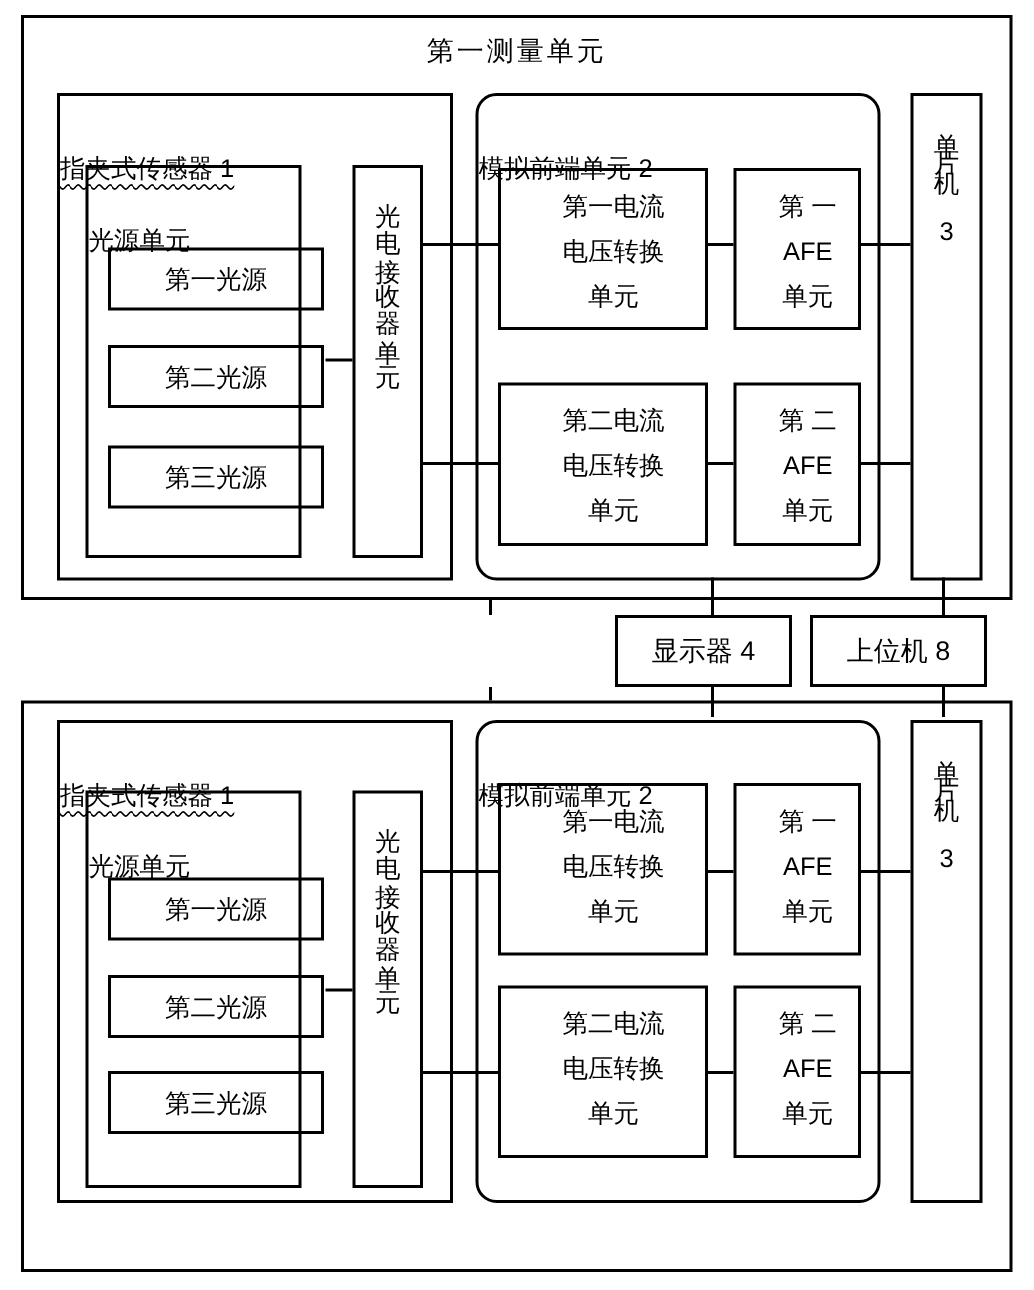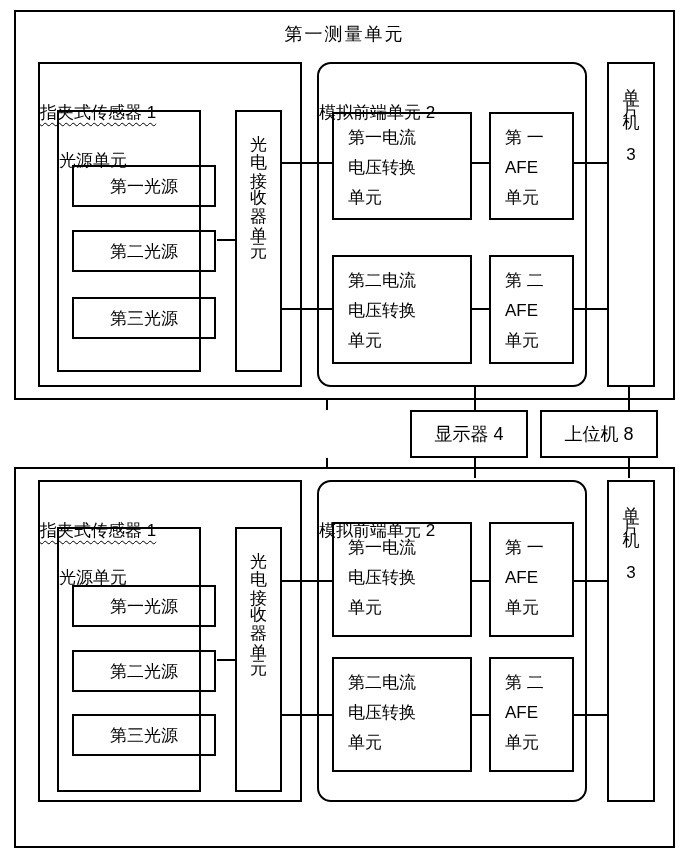--- a/index.html
+++ b/index.html
@@ -49,21 +49,21 @@
   .afe{left:473px;width:85px;}
   .u1 .conv1,.u1 .afe1{top:100px;height:108px;}
   .u1 .conv2,.u1 .afe2{top:243px;height:109px;}
   .u2 .conv1,.u2 .afe1{top:53px;height:115px;}
   .u2 .conv2,.u2 .afe2{top:188px;height:115px;}
 
   .mcu{left:591px;width:48px;}
   .u1 .mcu{top:50px;height:325px;}
   .u2 .mcu{top:11px;height:322px;}
 
-  .pre{white-space:pre-line;padding:9px 0 0 14px;line-height:1.75;}
+  .pre{white-space:pre-line;padding:9px 0 0 14px;line-height:1.75;text-align:center;}
 
   .vflex{display:flex;justify-content:center;padding-top:10px;}
   .vtext{writing-mode:vertical-lr;text-orientation:upright;}
   .recv-text{letter-spacing:18px;}
   .mcu-text{letter-spacing:13px;}
 
   
   .hline{position:absolute;height:2px;background:#000;}
   .l-light-recv{left:201px;width:18px;}
   .u1 .l-light-recv{top:227px}

